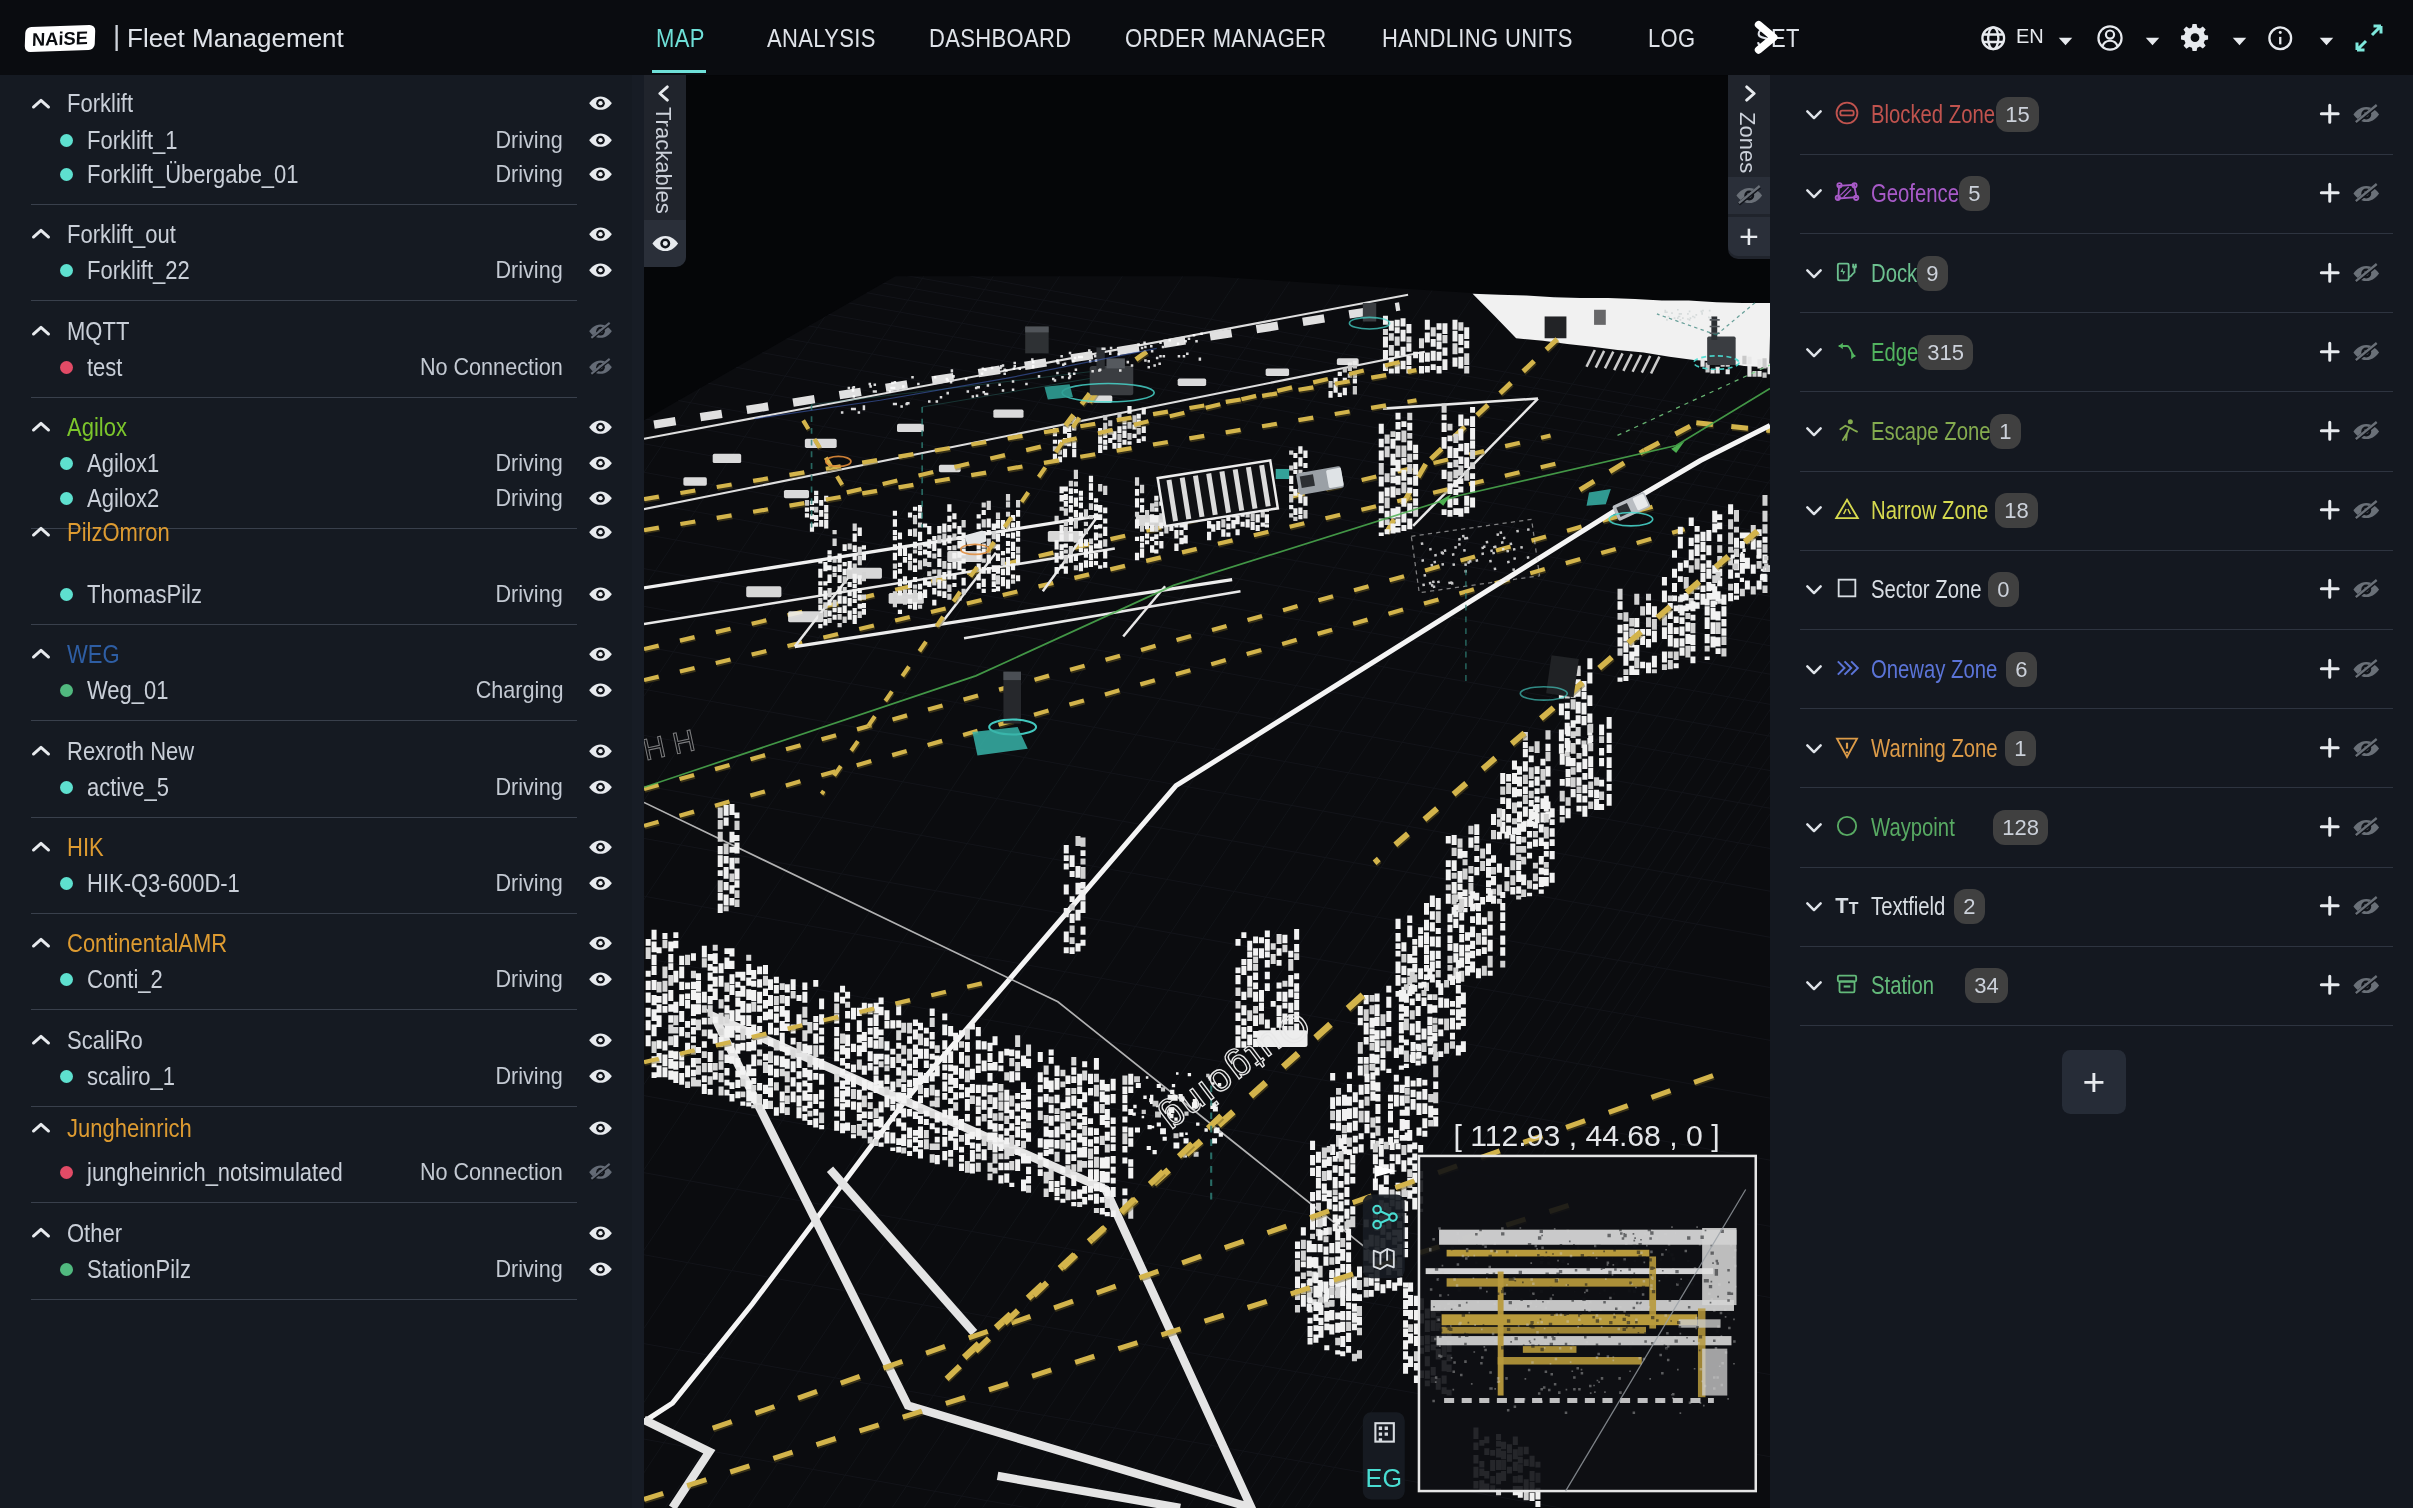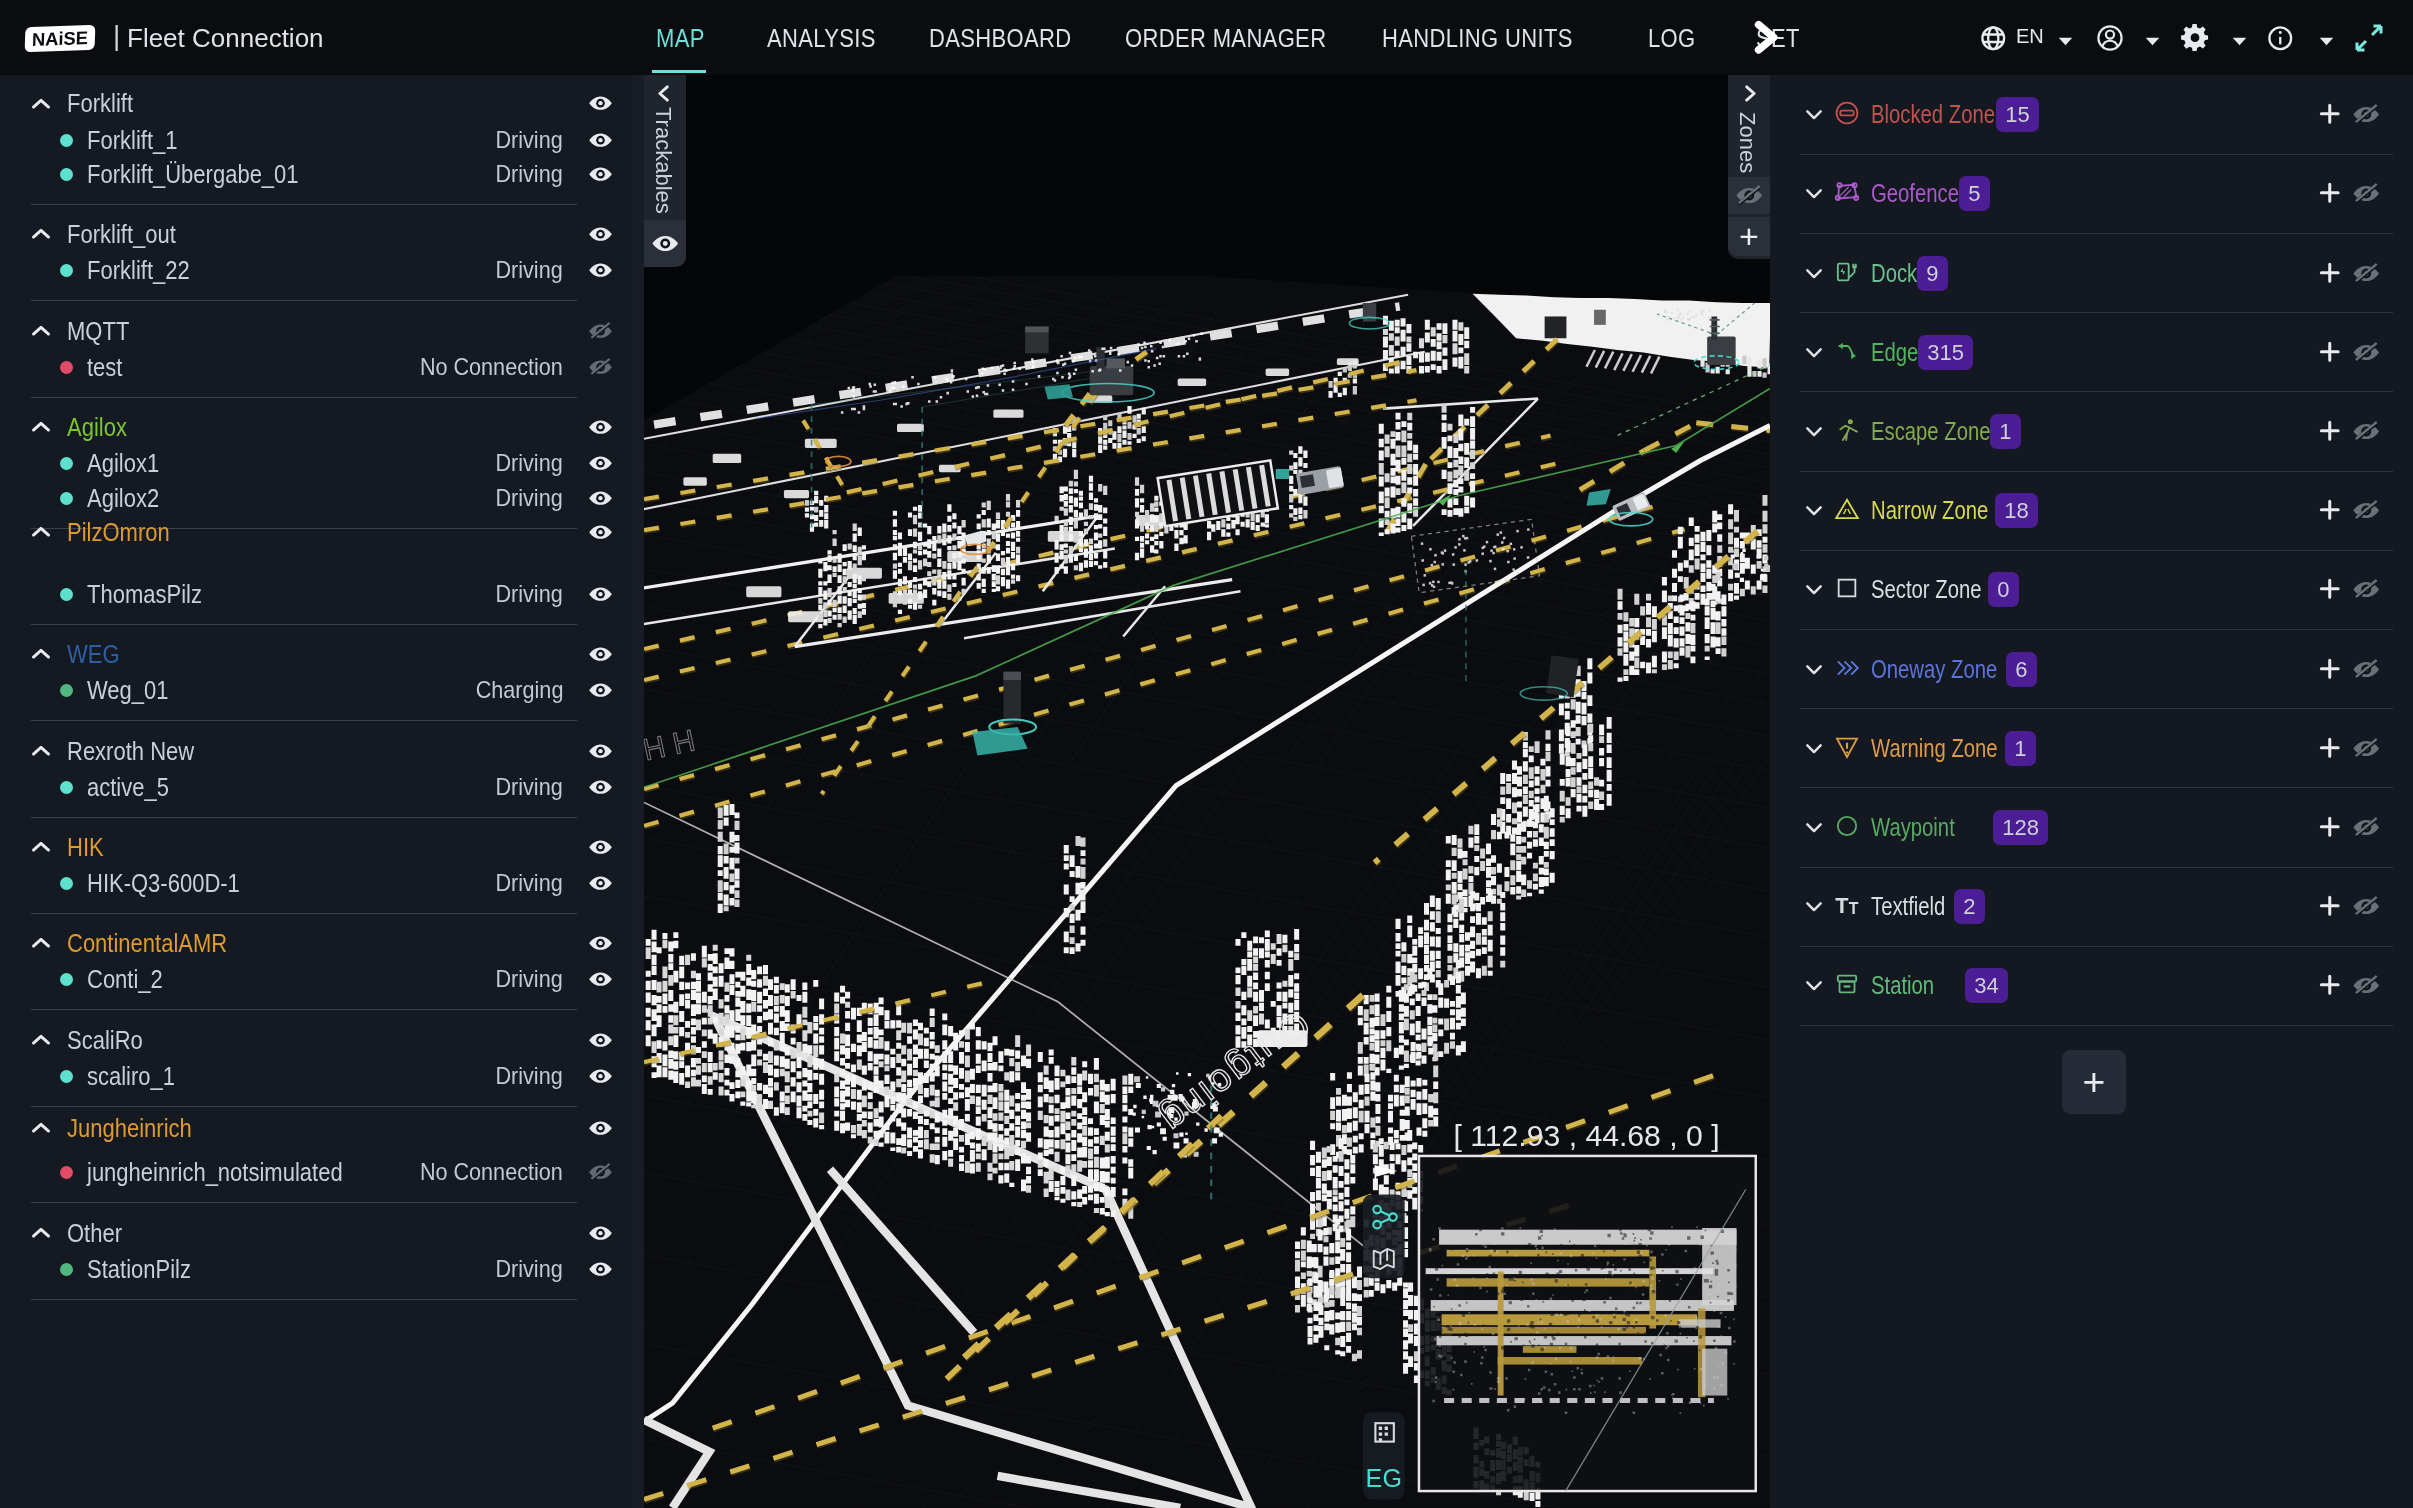--- a/index.html
+++ b/index.html
@@ -21,21 +21,21 @@
 .dot{position:absolute;left:60px;top:11px;width:13.4px;height:13.4px;border-radius:50%}
 .cname{position:absolute;left:87px;font-size:25px;color:#c9cfd8;transform:scaleX(0.88);transform-origin:left center}
 .status{position:absolute;right:67px;font-size:24px;color:#c3c9d2;text-align:right;transform:scaleX(0.9);transform-origin:right center}
 .eye{position:absolute;left:588px;top:7.5px}
 .ldiv{position:absolute;left:31px;width:546px;height:0.8px;background:#39404c}
 #rightpanel{position:absolute;left:1770px;top:75px;width:644px;height:1433px;background:#141820;z-index:20}
 .rrow{position:absolute;left:0;width:644px;height:40px;display:flex;align-items:center;padding-left:34px}
 .rchev{flex:0 0 auto;margin-top:3.4px}
 .ricon{flex:0 0 auto;margin-left:8.4px;margin-top:1.7px}
 .rname{flex:0 0 auto;margin-left:8.4px;font-size:26px;transform:scaleX(0.78);transform-origin:left center}
-.badge{position:absolute;top:3.4px;background:#4c1d95;color:#ccd1da;font-size:22px;border-radius:7px;padding:4.2px 9.2px;min-width:13.4px;}
+.badge{position:absolute;top:3.4px;background:#404040;color:#ccd1da;font-size:22px;border-radius:12px;padding:4.2px 9.2px;min-width:13.4px;}
 .rplus{position:absolute;left:548px;top:8.4px}
 .reye{position:absolute;left:582px;top:10px}
 .rdiv{position:absolute;left:30px;width:593px;height:0.8px;background:#2e3440}
 #rplusbig{position:absolute;left:292px;top:975px;width:64px;height:64px;background:#262c37;border-radius:8.4px;display:flex;align-items:center;justify-content:center;color:#e7eaee;font-size:39px;font-weight:300}
 .tab{position:absolute;background:#20242c;z-index:25}
 #ltab{left:644px;top:75px;width:42px;height:191px;border-radius:0 0 10px 0}
 #rtab{left:1728px;top:75px;width:42px;height:184px;border-radius:0 0 0 10px}
 .vtext{position:absolute;font-size:22px;color:#ccd1da;white-space:nowrap}
 .subbox{position:absolute;background:#2a2f39;display:flex;align-items:center;justify-content:center}
 </style></head>
@@ -322,21 +322,21 @@
           <rect x="1641" y="1699" width="22" height="22"></rect>
           <path d="M1645 1703h4v4h-4zM1652 1703h4v4h-4zM1645 1710h4v4h-4zM1652 1710h4v4h-4zM1645 1717h4v4h-4z" fill="#d8dce1" stroke="none"></path>
         </g>
         <text x="1651" y="1775" text-anchor="middle" font-family="Liberation Sans, sans-serif" font-size="30" fill="#49ddd2">EG</text>
       </g>
       <path d="M1641 1412v-20l22 6-22 6" fill="#ffffff" stroke="#ffffff" stroke-width="2"></path>
     </svg></div>
 <div id="topbar">
   <div id="logo">NAiSE</div>
   <div class="apbar">|</div>
-  <div id="apptitle">Fleet Connection</div>
+  <div id="apptitle">Fleet Management</div>
   <div class="nav active" style="left:656px">MAP</div>
     <div class="nav" style="left:767px">ANALYSIS</div>
     <div class="nav" style="left:929px">DASHBOARD</div>
     <div class="nav" style="left:1125px">ORDER MANAGER</div>
     <div class="nav" style="left:1382px">HANDLING UNITS</div>
     <div class="nav" style="left:1648px">LOG</div>
     <div class="nav" style="left:1756px">SET</div>
   <div id="navline"></div>
   <div class="tbi" style="left:1979px;top:23.5px"><svg width="28.5" height="28.5" viewBox="0 0 42 42" fill="none" stroke="#e7eaee" stroke-width="3.4">
         <circle cx="21" cy="21" r="16"></circle>

